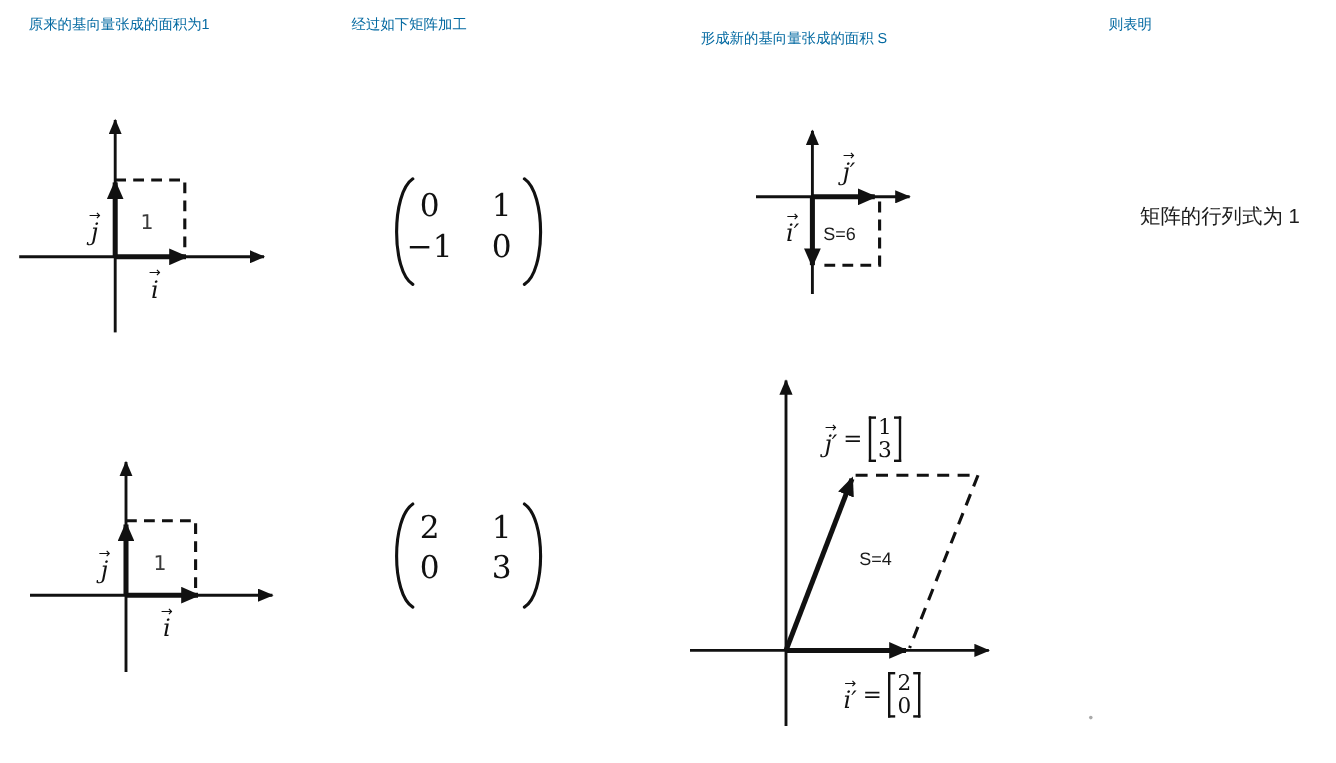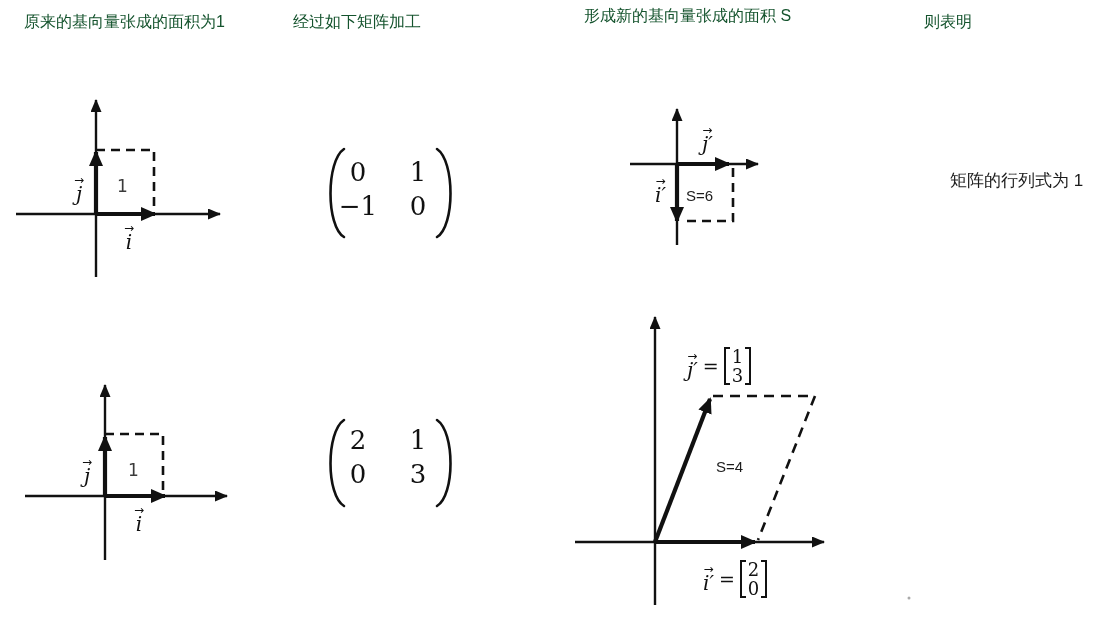--- a/index.html
+++ b/index.html
@@ -7,21 +7,21 @@
     position:relative; width:1113px; height:636px; background:#ffffff;
     font-family:"Liberation Sans", sans-serif; color:#1a1a1a; overflow:hidden;
   }
   .abs { position:absolute; white-space:nowrap; }
   svg.overlay { position:absolute; left:0; top:0; }
   .axis { stroke:#111; stroke-width:2.4; }
   .vect { stroke:#111; stroke-width:4.2; }
   .dash { stroke:#111; stroke-width:2.6; fill:none; stroke-dasharray:9 6; }
   .dash2 { stroke:#111; stroke-width:2.6; fill:none; stroke-dasharray:10 7; }
   .paren { stroke:#111; stroke-width:2.6; fill:none; stroke-linecap:round; }
-  .hdr { font-size:16px; color:#14532d; }
+  .hdr { font-size:12px; color:#0369a1; }
   .concl { font-size:17px; color:#1c1c1c; }
   .mgrid {
     display:grid; grid-template-columns:52px 52px; column-gap:8px;
     line-height:34px; text-align:center;
   }
   .mnum { font-family:"DejaVu Serif", serif; font-size:26px; color:#111; }
   .vec { display:inline-flex; flex-direction:column; align-items:center; }
   .vec .va { font-family:"DejaVu Sans", sans-serif; font-size:12px; height:8px; line-height:8px; color:#111; }
   .vec .vl { font-family:"DejaVu Serif", serif; font-style:italic; font-size:20px; line-height:21px; color:#111; }
   .area { font-family:"DejaVu Sans", sans-serif; font-size:17px; color:#3a3a3a; }
@@ -92,21 +92,21 @@
       <line class="vect" x1="655" y1="542" x2="755" y2="542" marker-end="url(#ah-b)"></line>
       <line class="vect" x1="655" y1="542" x2="710" y2="399" marker-end="url(#ah-b)"></line>
       <path class="dash2" d="M713,396 L815,396 L758,540"></path>
     </g>
 
     <circle cx="909" cy="598" r="1.5" fill="#aaa"></circle>
   </svg>
 
   <div class="abs hdr" style="left:24px; top:12px">原来的基向量张成的面积为1</div>
   <div class="abs hdr" style="left:293px; top:12px">经过如下矩阵加工</div>
-  <div class="abs hdr" style="left:584px; top:6px">形成新的基向量张成的面积 S</div>
+  <div class="abs hdr" style="left:584px; top:24px">形成新的基向量张成的面积 S</div>
   <div class="abs hdr" style="left:924px; top:12px">则表明</div>
 
   <div class="abs" style="left:74px; top:170px">
     <span class="vec">
       <span class="va">→</span>
       <span class="vl">j</span>
     </span>
   </div>
   <div class="abs" style="left:124px; top:218px">
     <span class="vec">

